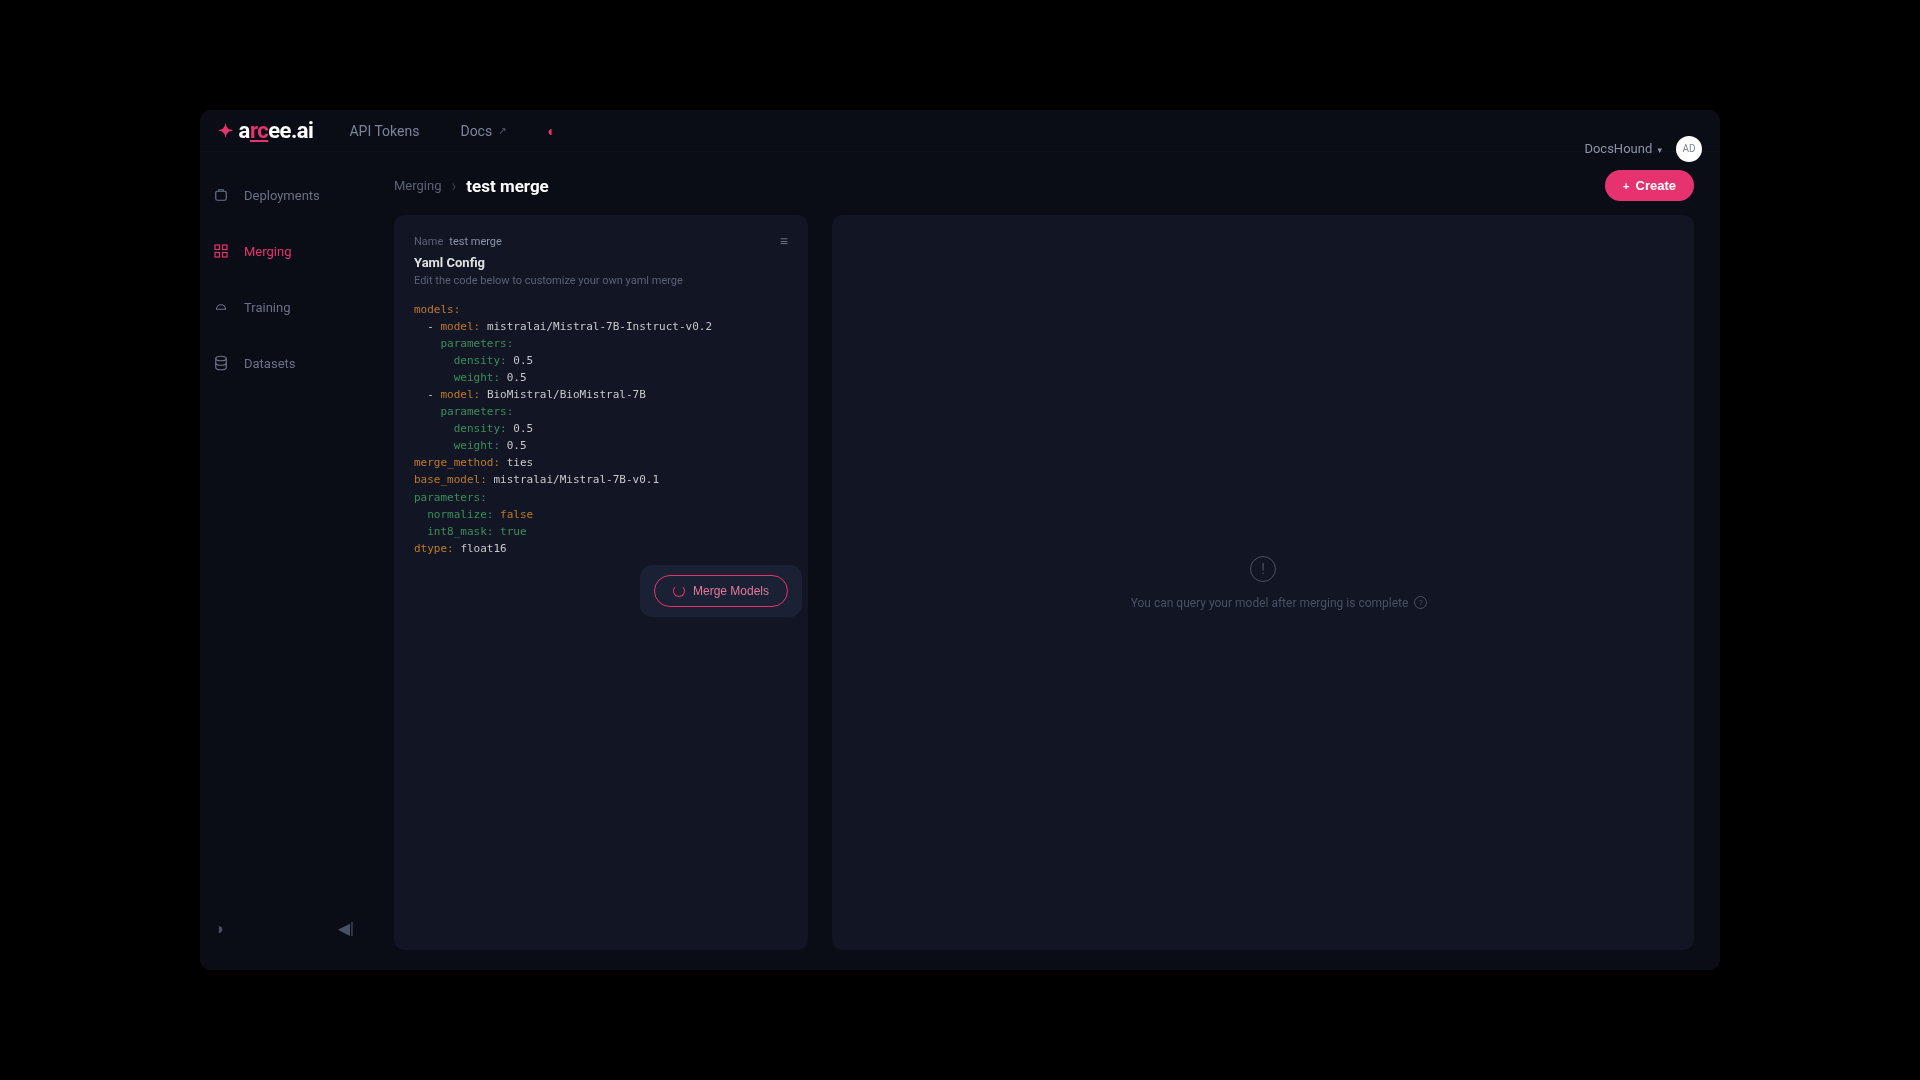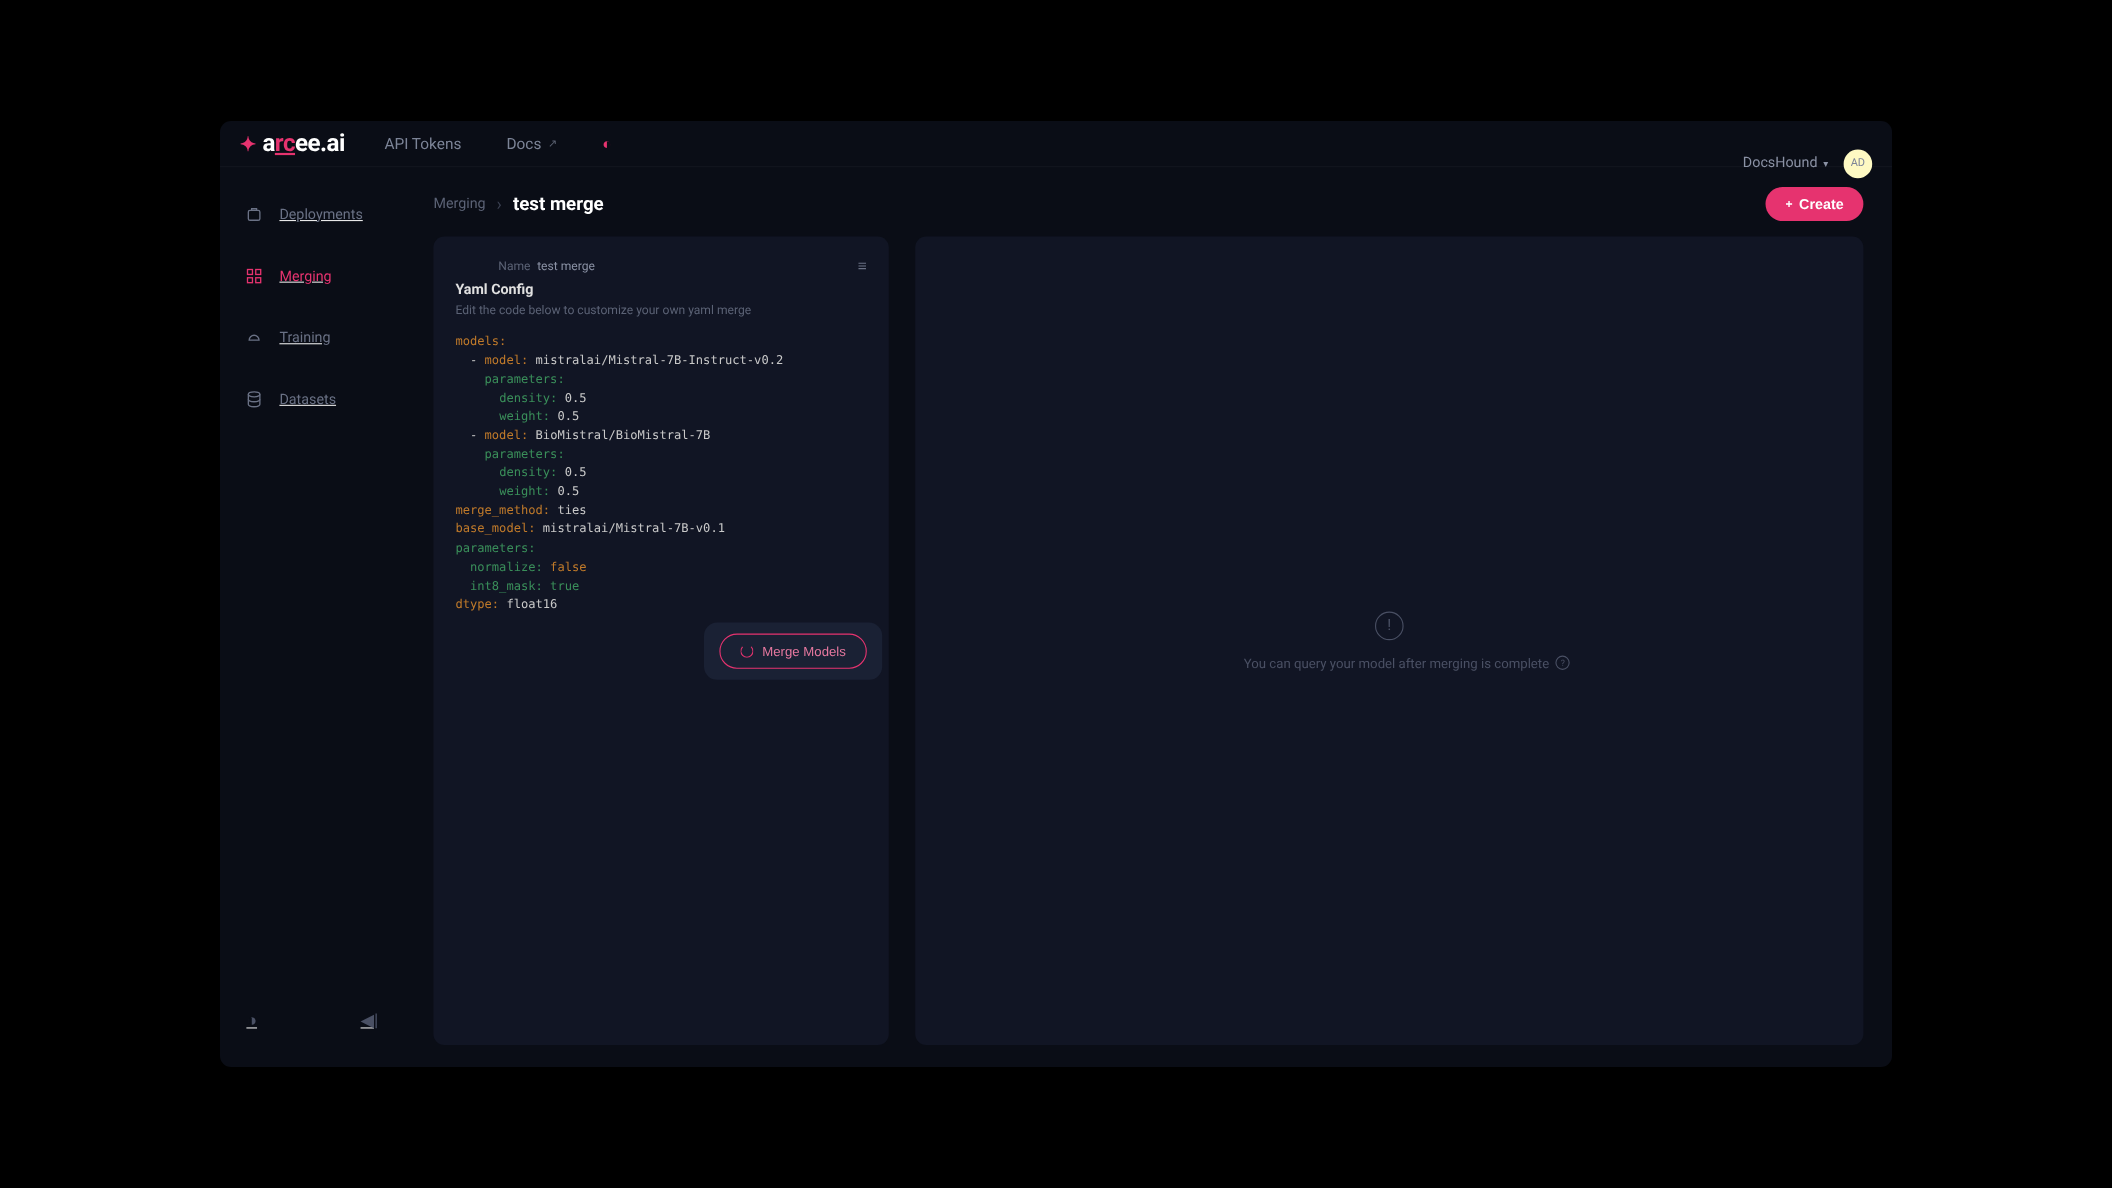--- a/index.html
+++ b/index.html
@@ -11,46 +11,46 @@
   .topnav { height:42px; display:flex; align-items:center; padding:0 18px; border-bottom:1px solid rgba(255,255,255,0.03); }
   .logo { display:flex; align-items:center; gap:4px; font-size:22px; font-weight:700; letter-spacing:-0.5px; color:#fff; }
   .logo-mark { color:#e6336f; font-size:18px; margin-right:2px; }
   .logo .accent { color:#e6336f;text-decoration:underline; }
   .navlinks { display:flex; gap:41px; margin-left:36px; font-size:14px; color:#7c8497; }
   .navlinks .nl { display:flex; align-items:center; gap:6px; cursor:pointer; }
   .nl-ext { font-size:10px; opacity:.7; }
   .nl-icon { color:#e6336f; font-size:14px; }
   .nav-right { margin-left:auto; display:flex; align-items:center; gap:14px; font-size:13px; color:#8b92a5;margin-top:36px; }
   .nav-right .caret { font-size:9px; margin-left:2px; }
-  .avatar { width:26px; height:26px; border-radius:50%; background:#fef9c3; color:#7c8497; font-size:10px; display:flex; align-items:center; justify-content:center; }
+  .avatar { width:26px; height:26px; border-radius:50%; background:#ffffff; color:#7c8497; font-size:10px; display:flex; align-items:center; justify-content:center; }
 
   
   .body { display:flex; height:calc(100% - 42px); }
-  .sidebar { width:168px; padding:24px 10px; display:flex; flex-direction:column;text-decoration:underline; }
+  .sidebar { width:168px; padding:24px 0; display:flex; flex-direction:column; }
   .sb-item { display:flex; align-items:center; gap:14px; padding:10px 12px; font-size:13px; color:#6a7185; cursor:pointer; border-radius:6px; margin-bottom:18px; }
   .sb-item.active { color:#e6336f; }
   .sb-ic { width:18px; height:18px; display:flex; align-items:center; justify-content:center; }
   .sb-ic svg { width:18px; height:18px; stroke:currentColor; fill:none; stroke-width:1.6; }
   .sb-footer { margin-top:auto; display:flex; justify-content:space-between; padding:8px 14px; color:#4a5064; }
 
   .main { flex:1; display:flex; flex-direction:column; padding:0 0 20px 0; }
   .page-head { display:flex; align-items:center; padding:18px 26px 14px 26px; }
   .crumb { font-size:13px; color:#5b6275; }
   .crumb-sep { margin:0 10px; color:#3b4152; }
   .page-title { font-size:17px; font-weight:700; color:#fff; }
   .create-btn { margin-left:auto; background:#e6336f; color:#fff; font-size:13px; font-weight:600; padding:8px 18px; border-radius:18px; border:none; display:flex; align-items:center; gap:6px; cursor:pointer; }
   .create-btn .plus { font-size:11px; }
 
   .panels { display:flex; gap:24px; padding:0 26px; flex:1; min-height:0; }
   .panel { background:#111524; border-radius:10px; padding:18px 20px; }
   .panel-left { width:414px; display:flex; flex-direction:column; }
   .panel-right { flex:1; display:flex; align-items:center; justify-content:center; }
 
   .pl-name-row { display:flex; align-items:center; font-size:11px; color:#5b6275; }
-  .pl-name-row .nm-label { margin-right:6px;margin-left:39px; }
+  .pl-name-row .nm-label { margin-right:6px; }
   .pl-name-row .nm-val { color:#8b92a5; }
   .pl-name-row .menu-ic { margin-left:auto; color:#6a7185; font-size:14px; cursor:pointer; }
   .pl-title { font-size:13px; font-weight:700; color:#e0e0e0; margin-top:6px; }
   .pl-sub { font-size:11px; color:#5b6275; margin-top:4px; margin-bottom:14px; }
 
   .code { font-family:ui-monospace,Menlo,Consolas,monospace; font-size:11px; line-height:1.55; color:#c9c9c9; white-space:pre; }
   .code .k-key   { color:#c07a2a; }
   .code .k-str   { color:#c9c9c9; }
   .code .k-sub   { color:#3a8f5a; }
   .code .k-bool  { color:#c07a2a; }

